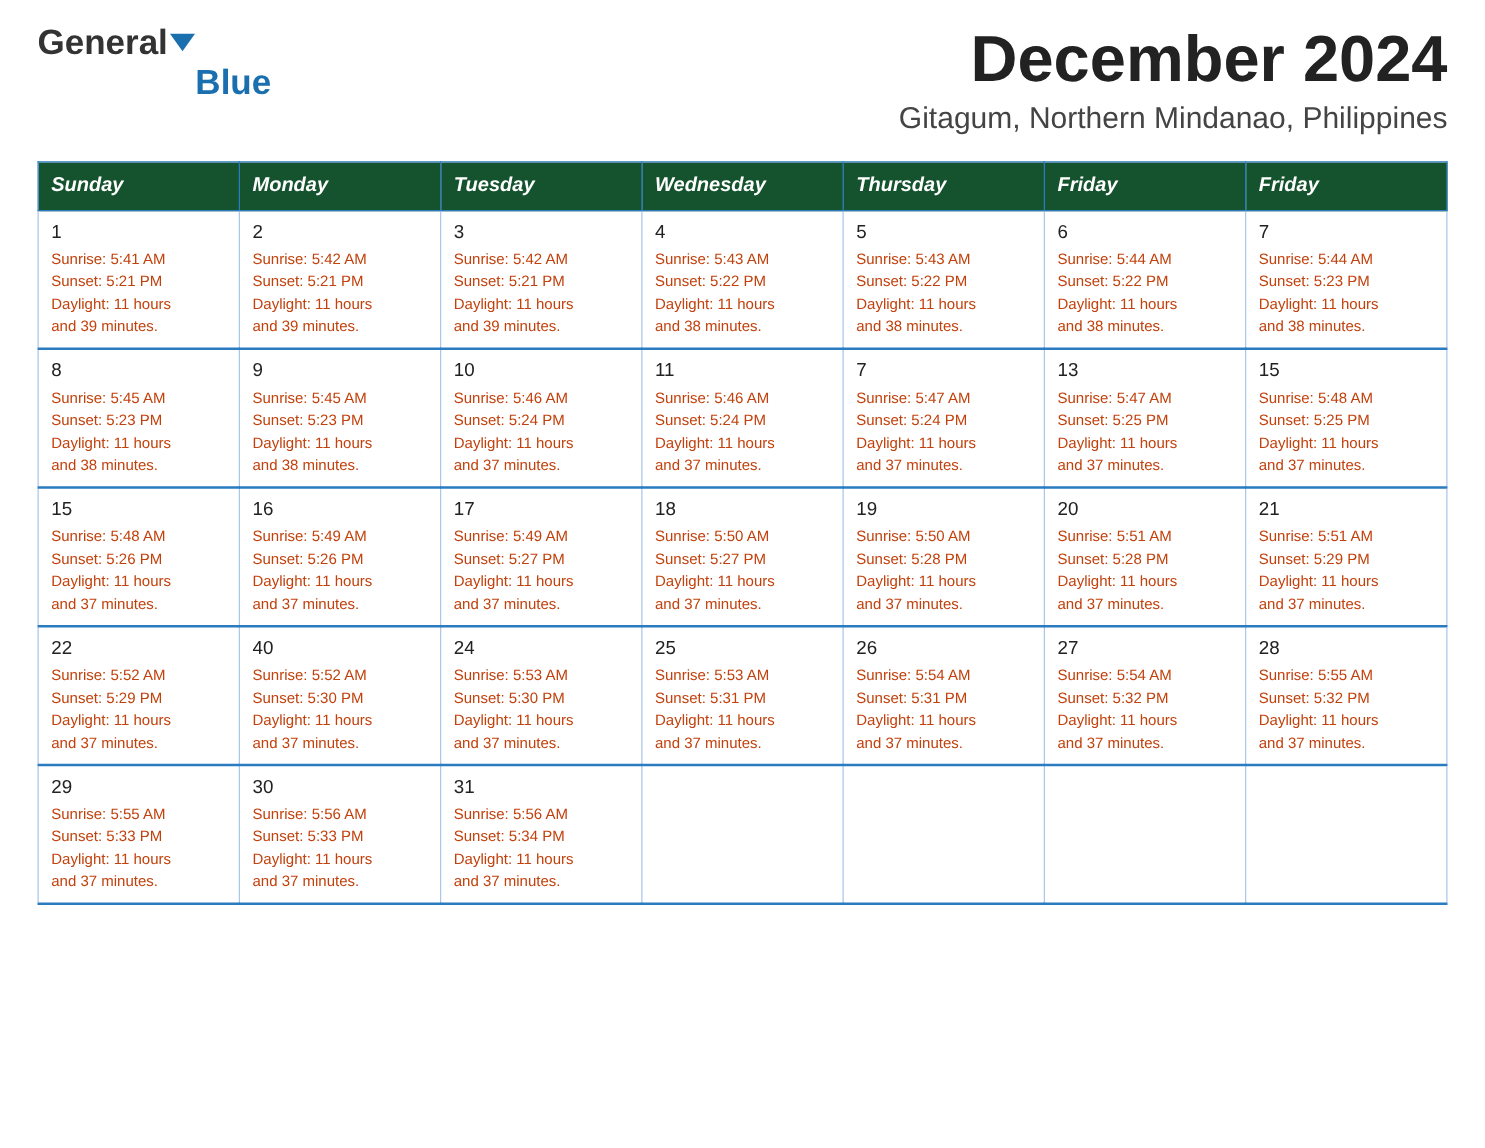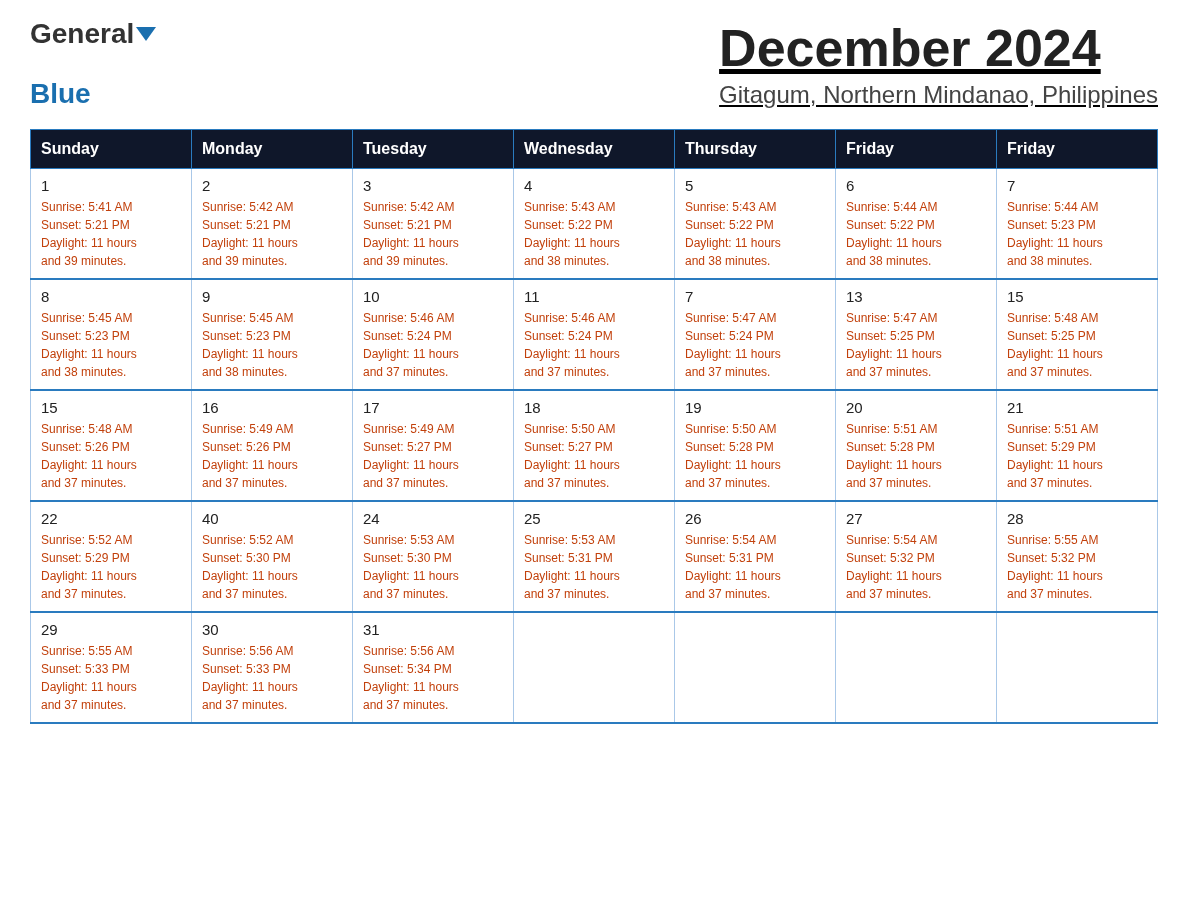--- a/index.html
+++ b/index.html
@@ -11,21 +11,21 @@
       padding: 20px 30px;
     }
     .header-area {
       display: flex;
       justify-content: space-between;
       align-items: flex-start;
       margin-bottom: 20px;
     }
     .logo {
       display: flex;
-      flex-direction: column;
+      flex-direction: row;
       align-items: flex-start;
     }
     .logo-general {
       font-size: 28px;
       font-weight: bold;
       color: #333;
       line-height: 1;
     }
     .logo-blue {
       font-size: 28px;
@@ -42,40 +42,40 @@
       border-right: 10px solid transparent;
       border-top: 14px solid #1a6faf;
       margin-left: 2px;
       vertical-align: middle;
     }
     .logo-line {
       display: flex;
       align-items: center;
     }
     .title-area {
-      text-align: left;
-      text-decoration: underline;
+      text-align: right;
     }
     .month-title {
       font-size: 52px;
       font-weight: bold;
       color: #222;
       line-height: 1.1;
     }
     .location-title {
       font-size: 24px;
       color: #444;
       margin-top: 4px;
     }
     table {
       width: 100%;
       border-collapse: collapse;
     }
     thead tr {
-      background-color: #0f172a;
+      background-color: #14532d;
+      font-style: italic;
     }
     thead th {
       color: #fff;
       font-size: 16px;
       font-weight: bold;
       padding: 10px 10px;
       text-align: left;
       border: 1px solid #2a7bbf;
     }
     tbody td {

